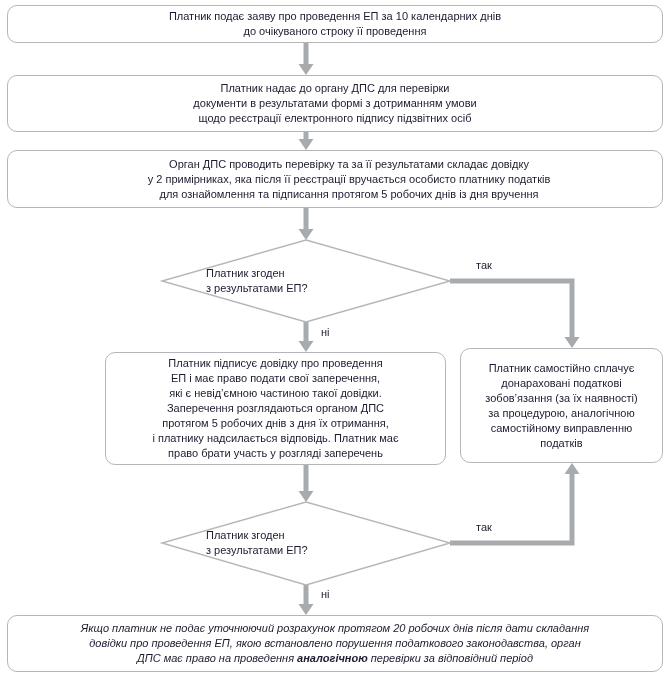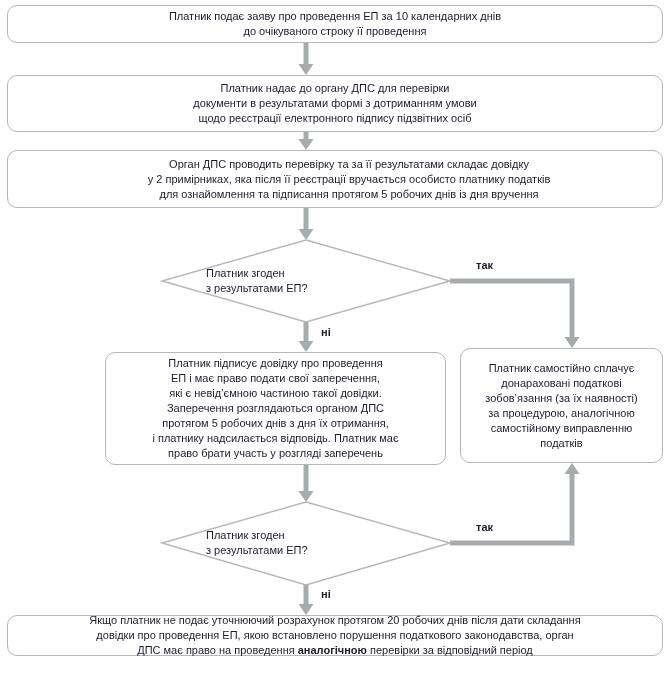--- a/index.html
+++ b/index.html
@@ -15,21 +15,21 @@
     display:flex; align-items:center; justify-content:center;
     text-align:center; font-size:11px; line-height:15px;
   }
   .node .txt { white-space:pre-line; }
   .node .txt b { font-weight:bold; }
   .diamond-label {
     position:absolute; width:200px; 
     font-size:11px; line-height:15px; white-space:pre-line;
   }
   .edge-label {
-    position:absolute; font-size:11px; line-height:13px; font-weight:bold;
+    position:absolute; font-size:11px; line-height:13px; font-weight:normal;
   }
 </style>
 </head>
 <body>
 
 <div class="canvas">
 
   <svg class="connectors" width="670" height="677" viewBox="0 0 670 677">
 
     <g stroke="#a8abae" stroke-width="5" fill="none">
@@ -100,19 +100,19 @@
 
   <div class="node" style="left:460px; top:348px; width:203px; height:115px;">
     <span class="txt">Платник самостійно сплачує
 донараховані податкові
 зобов’язання (за їх наявності)
 за процедурою, аналогічною
 самостійному виправленню
 податків</span>
   </div>
 
-  <div class="node" style="left:7px; top:615px; width:656px; height:41px;">
+  <div class="node" style="left:7px; top:615px; width:656px; height:57px;font-style:italic;">
     <span class="txt"><span>Якщо платник не подає уточнюючий розрахунок протягом 20 робочих днів після дати складання
 довідки про проведення ЕП, якою встановлено порушення податкового законодавства, орган
 ДПС має право на проведення </span><b>аналогічною</b><span> перевірки за відповідний період</span></span>
   </div>
 
 </div>
 
 </body></html>

